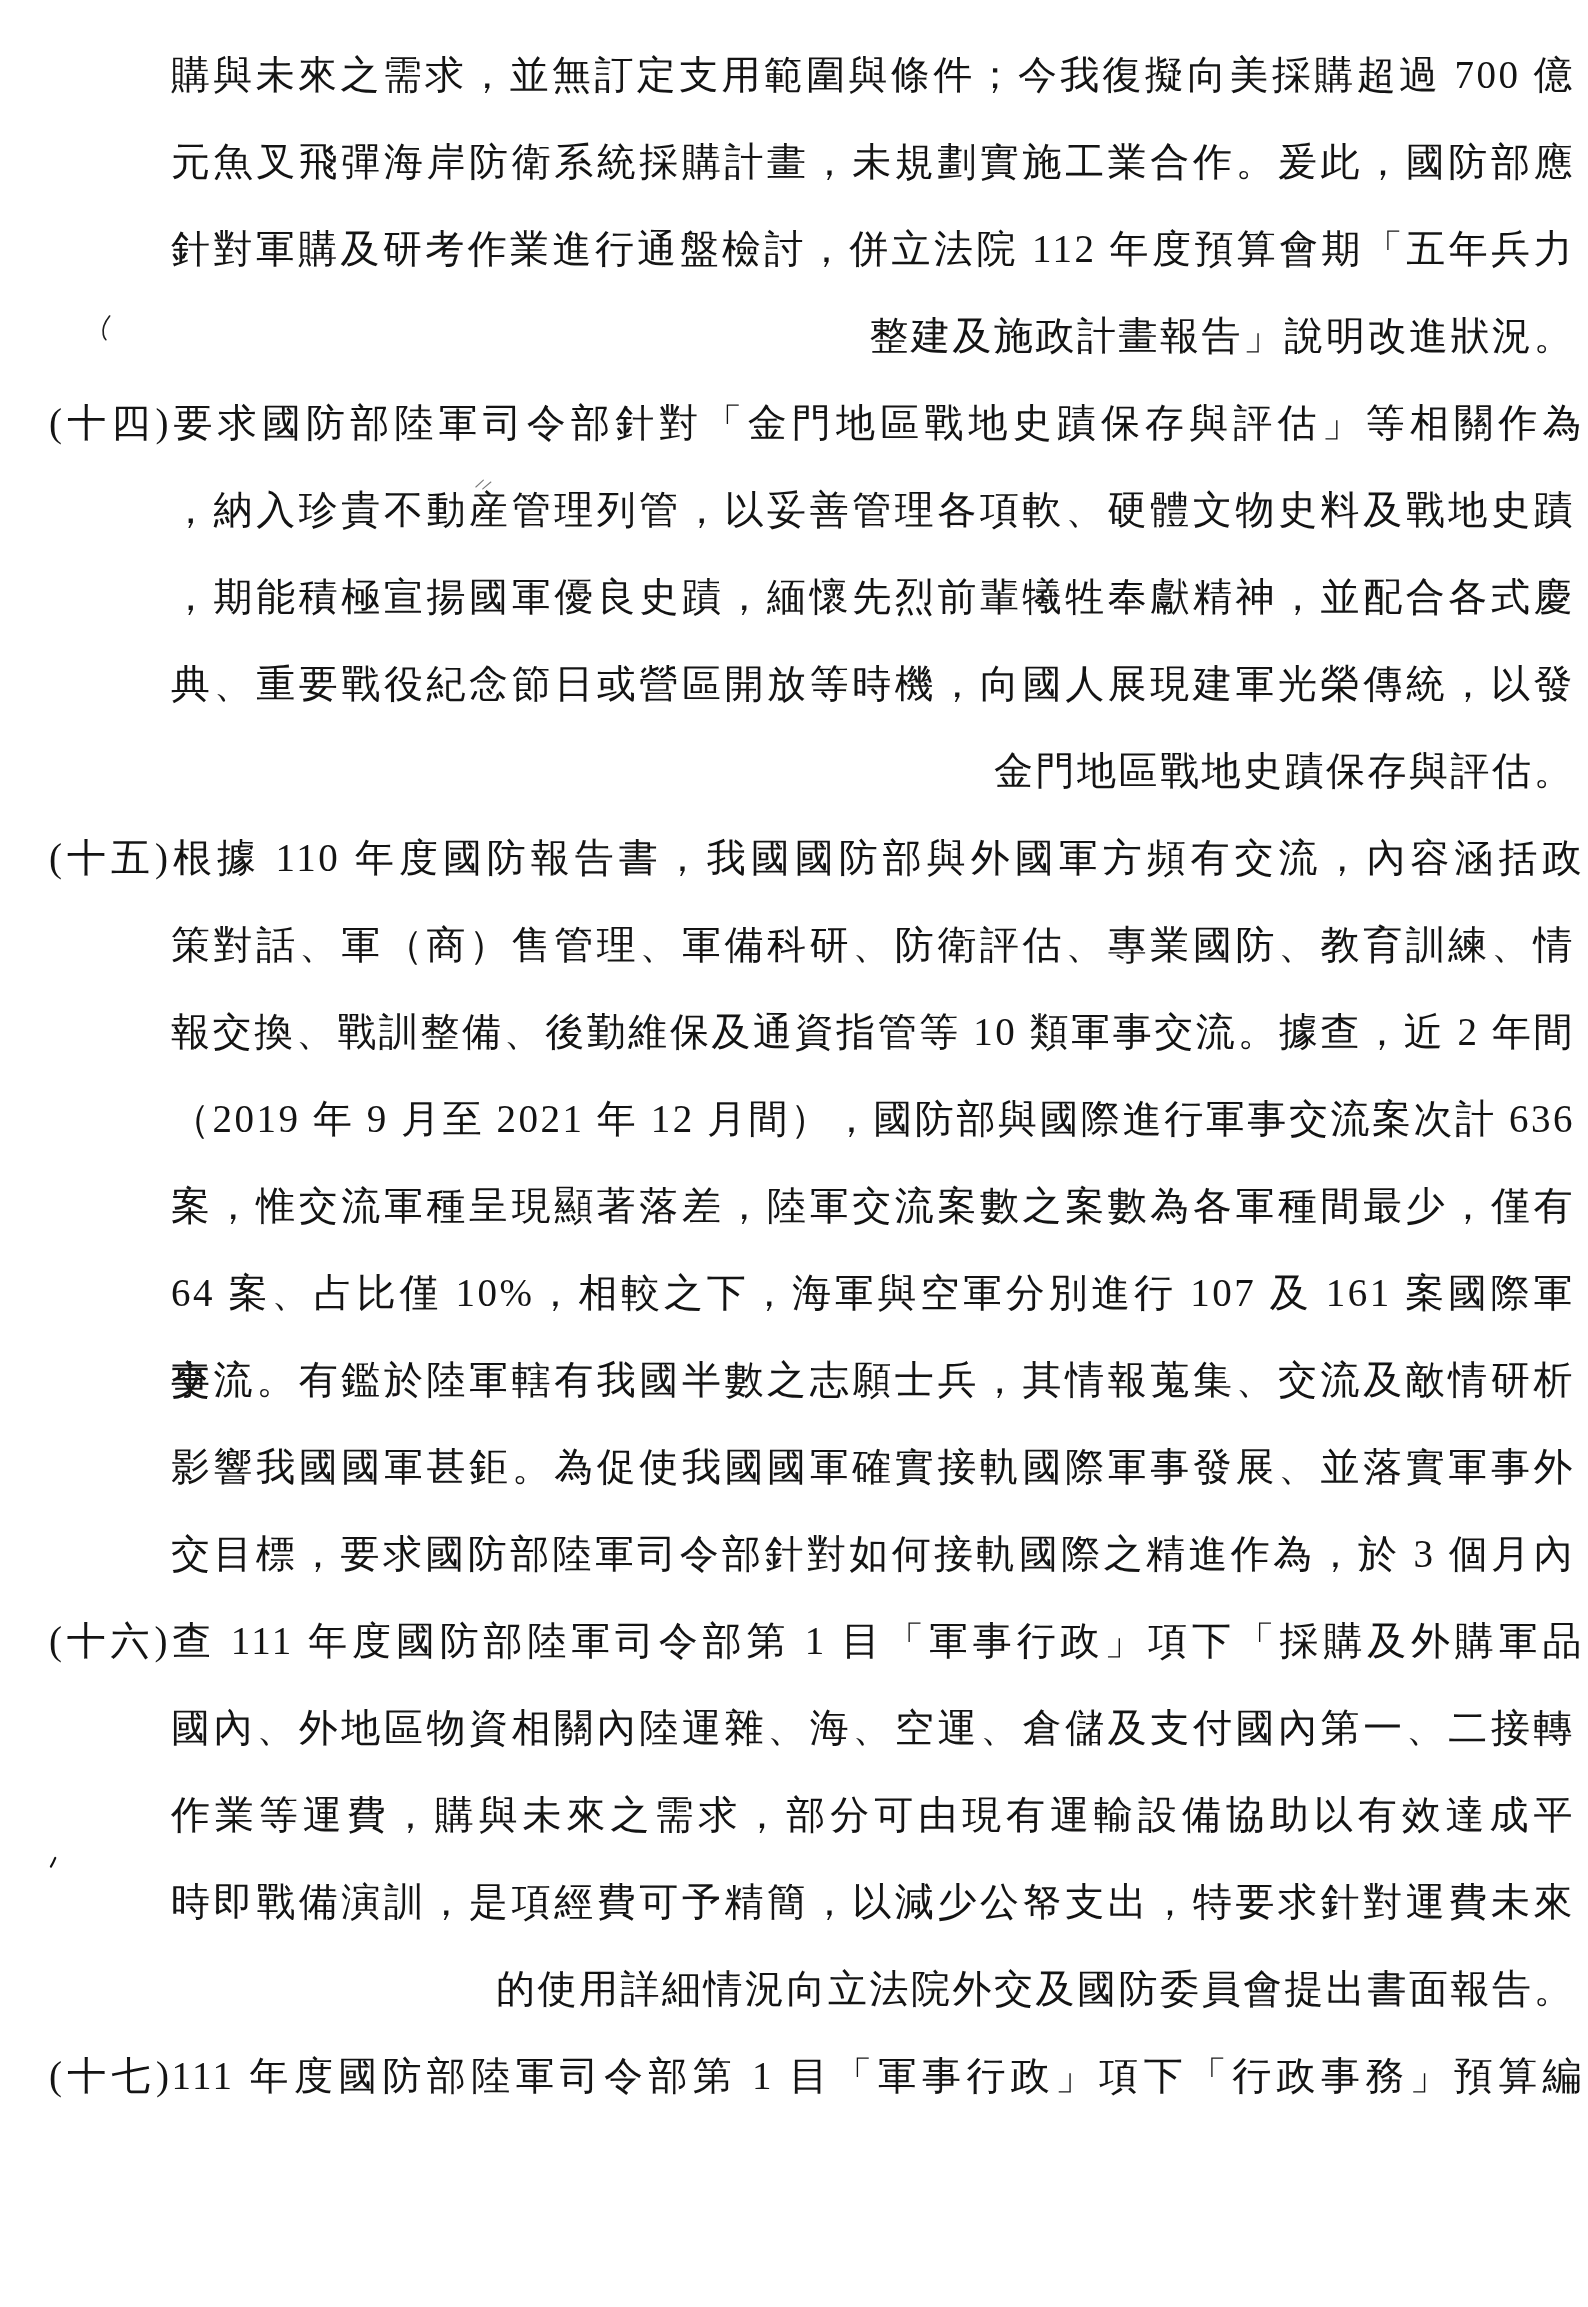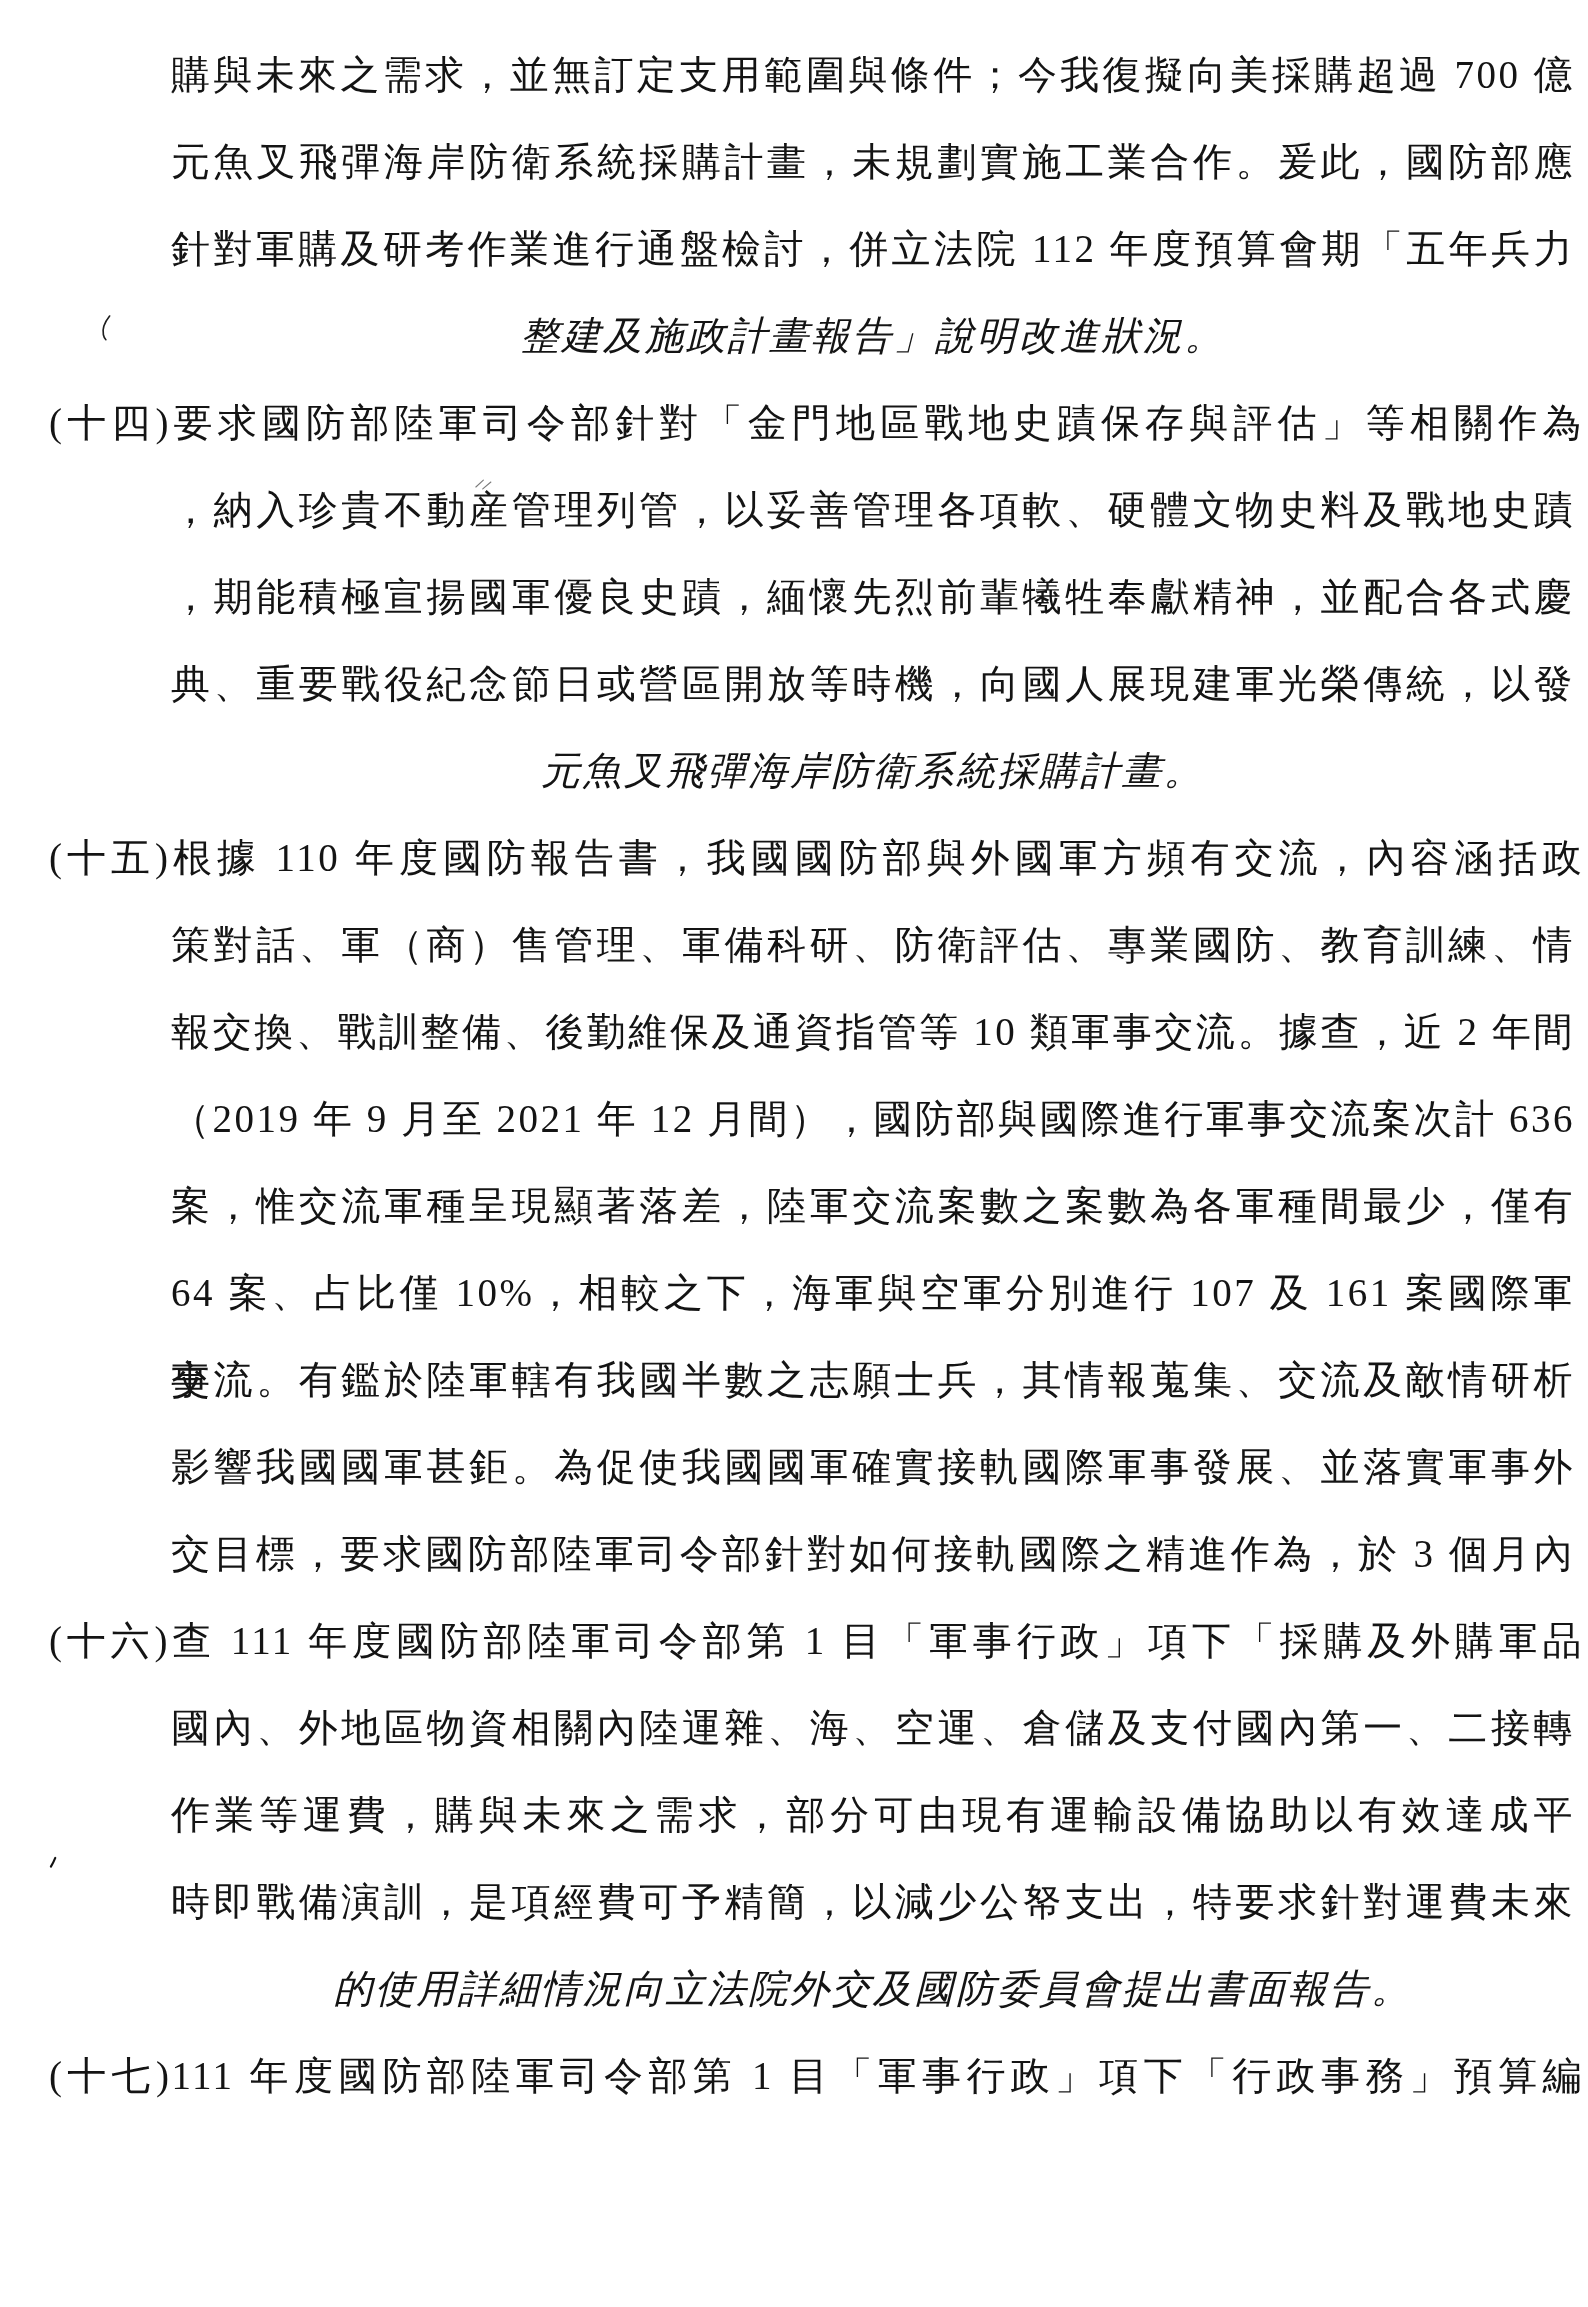--- a/index.html
+++ b/index.html
@@ -34,41 +34,41 @@
     font-weight: 500;
     -webkit-font-smoothing: none;
   }
   .line.cont { padding-left: 171px; padding-right: 14px; }
   .line.item { padding-left: 49px; padding-right: 5px; }
   .line.just {
     text-align: justify;
     text-align-last: justify;
     text-justify: inter-character;
   }
-  .line.left { text-align: center; font-style: italic; }
+  .line.left { text-align: right; }
   .mark {
     position: absolute;
     pointer-events: none;
   }
 </style>
 </head>
 <body>
 
 <div class="page">
 
   <div class="text-block">
       <div class="line cont just">購與未來之需求，並無訂定支用範圍與條件；今我復擬向美採購超過 700 億</div>
       <div class="line cont just">元魚叉飛彈海岸防衛系統採購計畫，未規劃實施工業合作。爰此，國防部應</div>
       <div class="line cont just">針對軍購及研考作業進行通盤檢討，併立法院 112 年度預算會期「五年兵力</div>
       <div class="line cont left">整建及施政計畫報告」說明改進狀況。</div>
       <div class="line item just">(十四)要求國防部陸軍司令部針對「金門地區戰地史蹟保存與評估」等相關作為</div>
       <div class="line cont just">，納入珍貴不動産管理列管，以妥善管理各項軟、硬體文物史料及戰地史蹟</div>
       <div class="line cont just">，期能積極宣揚國軍優良史蹟，緬懷先烈前輩犧牲奉獻精神，並配合各式慶</div>
       <div class="line cont just">典、重要戰役紀念節日或營區開放等時機，向國人展現建軍光榮傳統，以發</div>
-      <div class="line cont left">元魚叉飛彈海岸防衛系統採購計畫。</div>
+      <div class="line cont left">金門地區戰地史蹟保存與評估。</div>
       <div class="line item just">(十五)根據 110 年度國防報告書，我國國防部與外國軍方頻有交流，內容涵括政</div>
       <div class="line cont just">策對話、軍（商）售管理、軍備科研、防衛評估、專業國防、教育訓練、情</div>
       <div class="line cont just">報交換、戰訓整備、後勤維保及通資指管等 10 類軍事交流。據查，近 2 年間</div>
       <div class="line cont just">（2019 年 9 月至 2021 年 12 月間），國防部與國際進行軍事交流案次計 636</div>
       <div class="line cont just">案，惟交流軍種呈現顯著落差，陸軍交流案數之案數為各軍種間最少，僅有</div>
       <div class="line cont just">64 案、占比僅 10%，相較之下，海軍與空軍分別進行 107 及 161 案國際軍事</div>
       <div class="line cont just">交流。有鑑於陸軍轄有我國半數之志願士兵，其情報蒐集、交流及敵情研析</div>
       <div class="line cont just">影響我國國軍甚鉅。為促使我國國軍確實接軌國際軍事發展、並落實軍事外</div>
       <div class="line cont just">交目標，要求國防部陸軍司令部針對如何接軌國際之精進作為，於 3 個月內</div>
       <div class="line item just">(十六)查 111 年度國防部陸軍司令部第 1 目「軍事行政」項下「採購及外購軍品</div>

